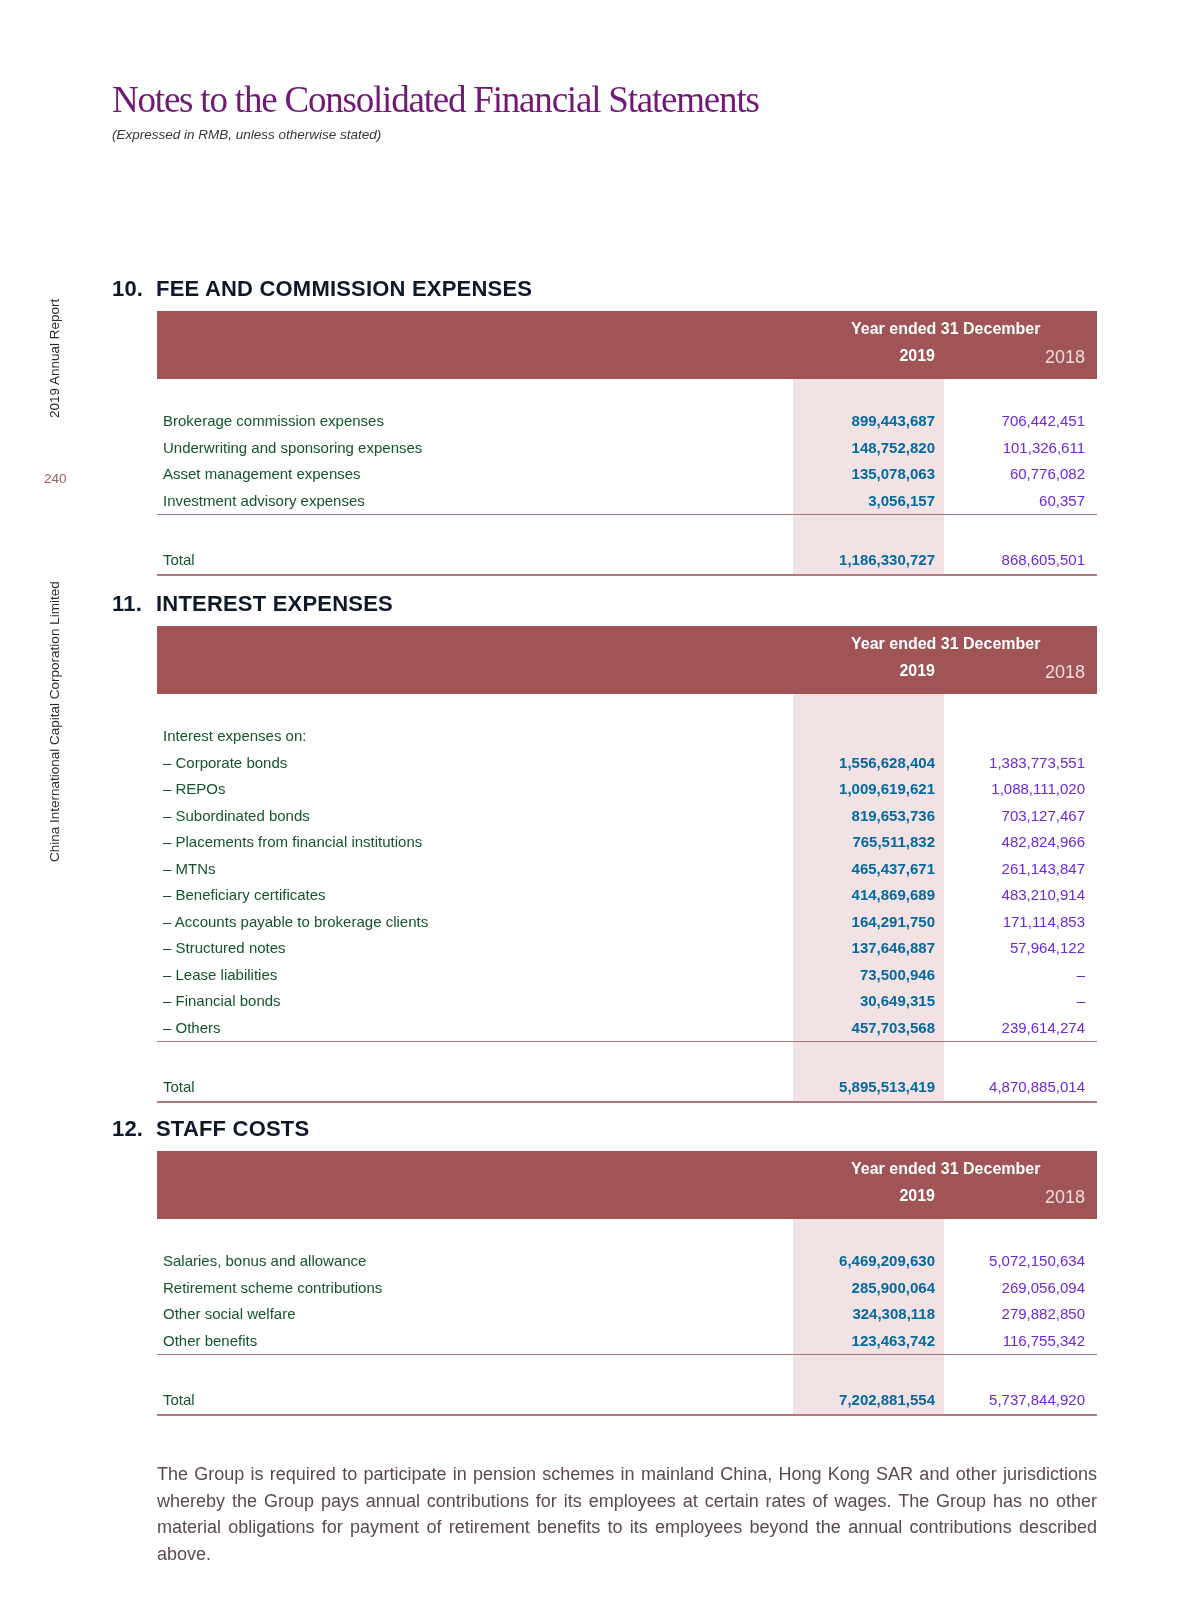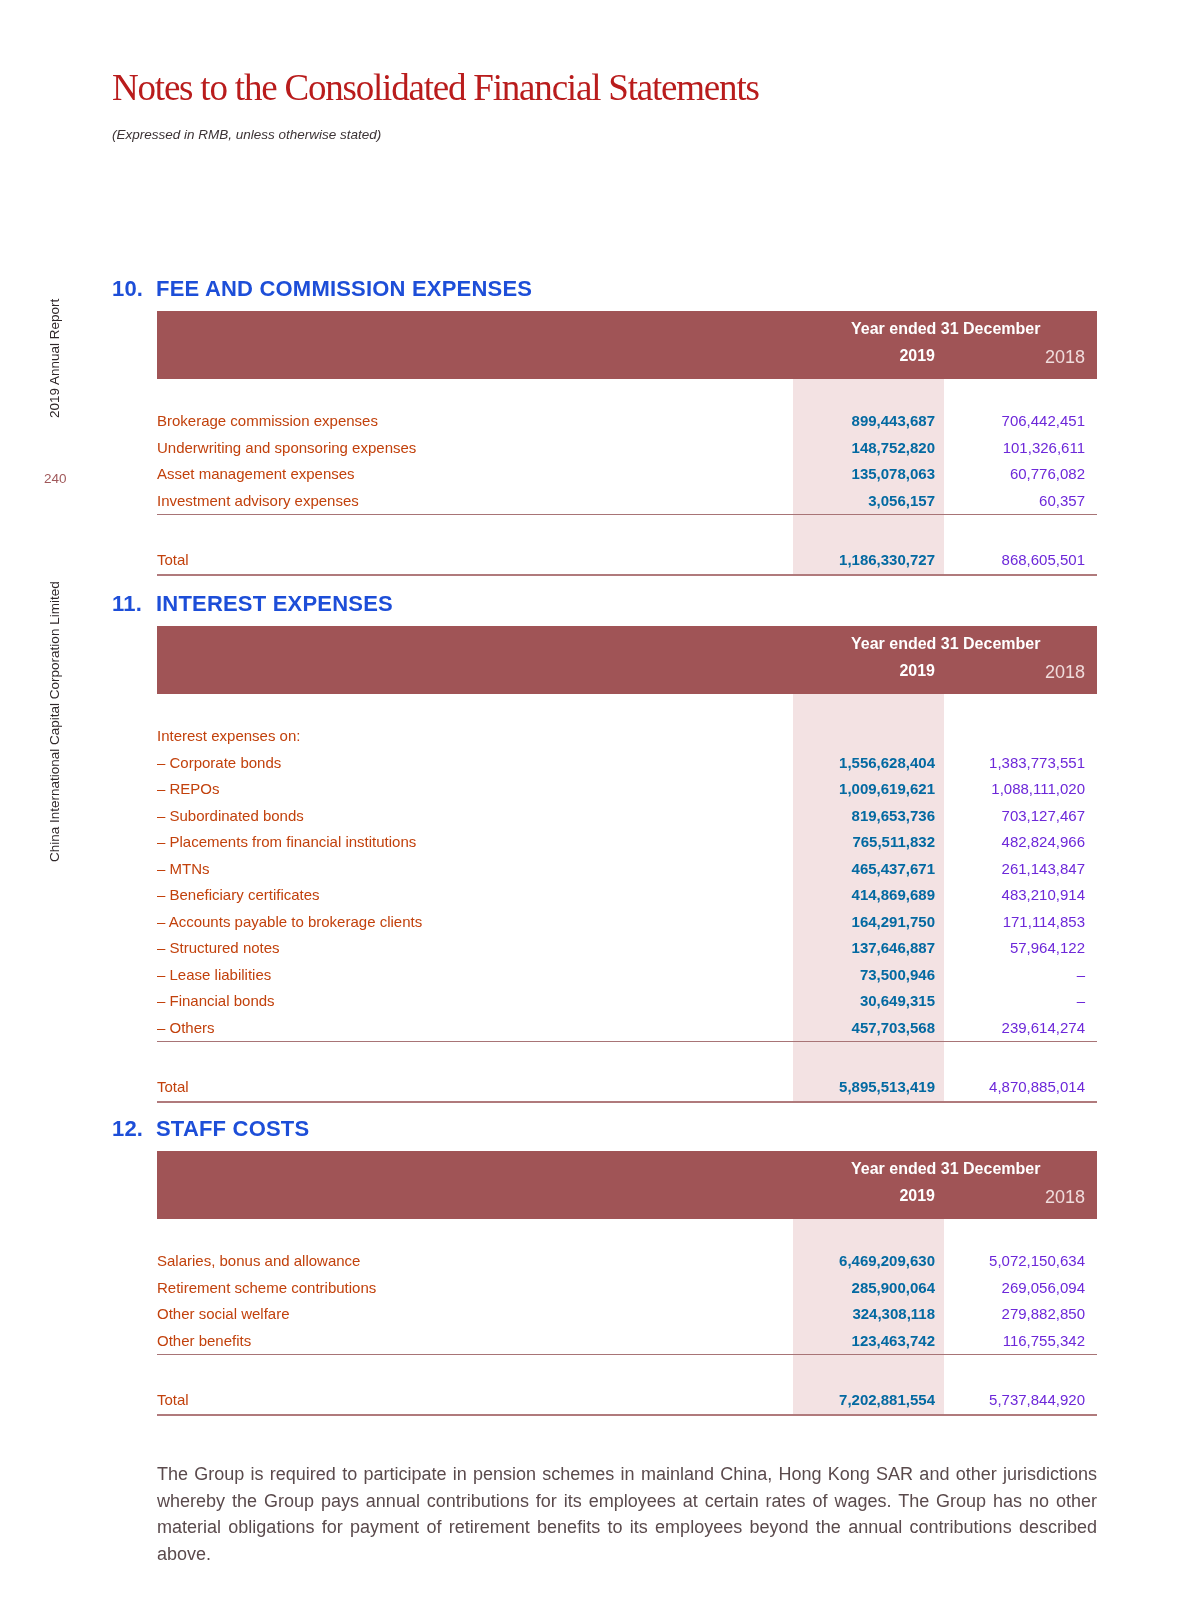--- a/index.html
+++ b/index.html
@@ -1,44 +1,44 @@
 <!DOCTYPE html>
 <html><head>
 <meta charset="utf-8">
 <style>
   html, body { margin: 0; padding: 0; background: #ffffff; }
   body { width: 1190px; height: 1615px; position: relative; overflow: hidden;
          font-family: "Liberation Sans", "DejaVu Sans", sans-serif; color: #5a4a4c; }
 
-  .page-title { position: absolute; left: 112px; top: 66px; margin: 0;
+  .page-title { position: absolute; left: 112px; top: 78px; margin: 0;
     font-family: "Liberation Serif", "DejaVu Serif", serif; font-weight: normal;
-    font-size: 37px; letter-spacing: -1.2px; color: #b91c1c; white-space: nowrap; }
+    font-size: 37px; letter-spacing: -1.2px; color: #701a75; white-space: nowrap; }
   .page-subtitle { position: absolute; left: 112px; top: 127px;
     font-style: italic; font-size: 13.5px; color: #3c3335; white-space: nowrap; }
 
   .side-report { position: absolute; left: 47px; top: 418px; transform-origin: 0 0;
     transform: rotate(-90deg); font-size: 13.5px; color: #2e2628; white-space: nowrap; }
   .side-company { position: absolute; left: 47px; top: 862px; transform-origin: 0 0;
     transform: rotate(-90deg); font-size: 13.5px; color: #2e2628; white-space: nowrap; }
   .page-number { position: absolute; left: 44px; top: 471px; font-size: 13.5px; color: #a0585a; }
 
   .section-heading { position: absolute; left: 112px; margin: 0; font-size: 22px;
-    font-weight: bold; color: #1d4ed8; letter-spacing: 0.2px; white-space: nowrap; }
+    font-weight: bold; color: #0f172a; letter-spacing: 0.2px; white-space: nowrap; }
   .section-heading .num { display: inline-block; width: 44px; }
 
   .fin-table { position: absolute; left: 157px; width: 940px; }
   .tbl-header { position: relative; height: 68px; background: #a05456; color: #ffffff; }
   .tbl-header .period { position: absolute; left: 694px; top: 9px; font-size: 16px; font-weight: bold; }
   .tbl-header .y2019 { position: absolute; right: 162px; top: 36px; font-size: 16px; font-weight: bold; }
   .tbl-header .y2018 { position: absolute; right: 12px; top: 36px; font-size: 18px; color: #f0dcdc; }
 
   .tbl-body { position: relative; }
   .shade { position: absolute; left: 636px; width: 151px; top: 0; bottom: 0; background: #f3e2e3; }
   .row { position: relative; height: 26.5px; font-size: 15px; }
-  .row .label { position: absolute; left: 0; top: 4px; color: #c2410c; white-space: nowrap; }
+  .row .label { position: absolute; left: 6px; top: 4px; color: #14532d; white-space: nowrap; }
   .row .v2019 { position: absolute; right: 162px; top: 4px; font-weight: bold; color: #0369a1; }
   .row .v2018 { position: absolute; right: 12px; top: 4px; color: #6d28d9; }
   .rule { position: relative; height: 0; border-top: 1.5px solid #a87476; }
   .rule.double { border-top: 2px solid #b07a7c; }
 
   .footnote { position: absolute; left: 157px; top: 1461px; width: 940px; margin: 0;
     font-size: 18px; line-height: 26.5px; color: #5a4a4c; text-align: justify; }
 </style>
 </head>
 <body>

